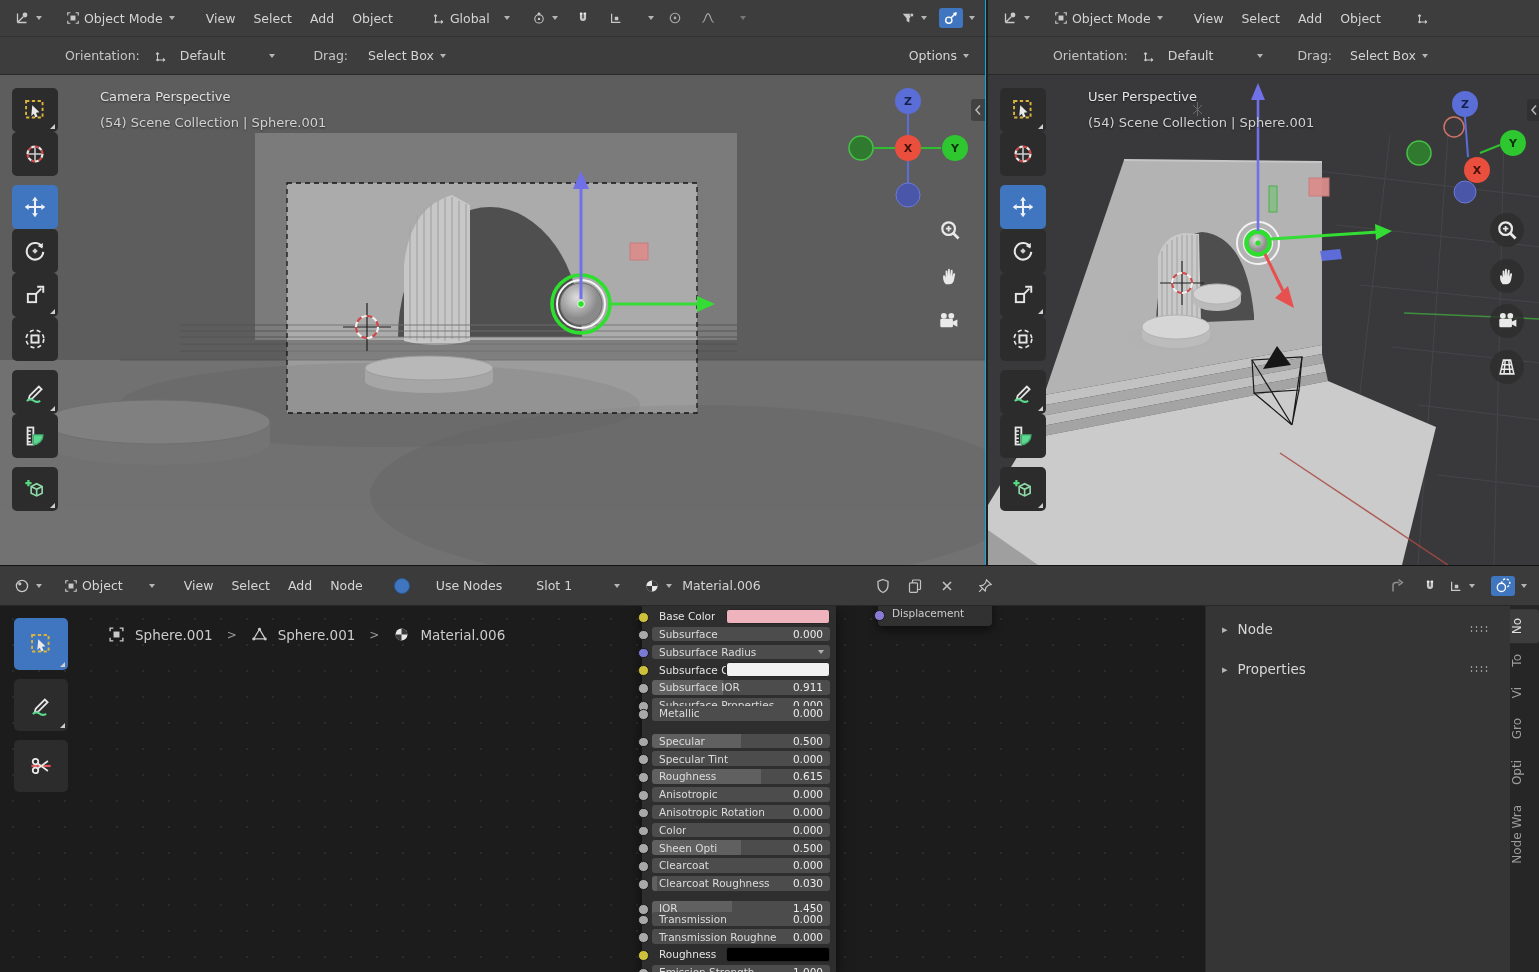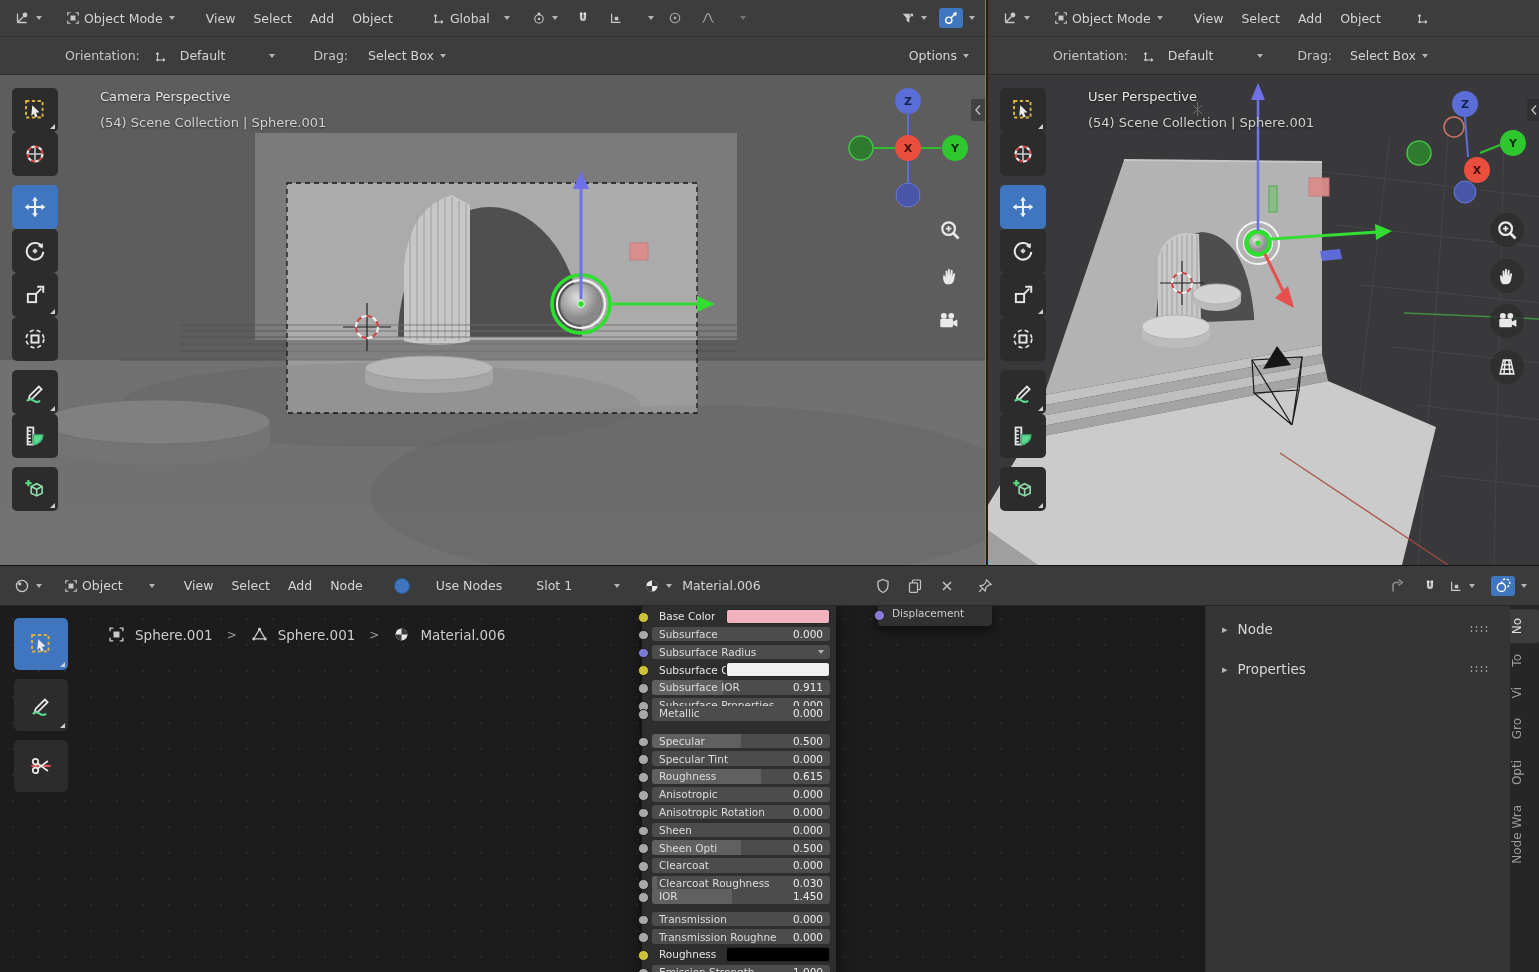--- a/index.html
+++ b/index.html
@@ -900,21 +900,21 @@
       <span class="fill" style="width: 0%;"></span>
       <span class="nlab">Anisotropic Rotation</span>
       <span class="nval">0.000</span>
 
     </div>
   </div>
             <div class="nrow" style="top: 216.6px;">
     <span class="sock" style="background: rgb(168, 168, 168);"></span>
     <div class="wid">
       <span class="fill" style="width: 0%;"></span>
-      <span class="nlab">Sheen</span>
+      <span class="nlab">Color</span>
       <span class="nval">0.000</span>
 
     </div>
   </div>
             <div class="nrow" style="top: 234.4px;">
     <span class="sock" style="background: rgb(168, 168, 168);"></span>
     <div class="wid">
       <span class="fill" style="width: 50%;"></span>
       <span class="nlab">Sheen Opti</span>
       <span class="nval">0.500</span>
@@ -932,21 +932,21 @@
   </div>
             <div class="nrow" style="top: 270px; text-decoration: underline;">
     <span class="sock" style="background: rgb(168, 168, 168);"></span>
     <div class="wid">
       <span class="fill" style="width: 3%;"></span>
       <span class="nlab">Clearcoat Roughness</span>
       <span class="nval">0.030</span>
 
     </div>
   </div>
-            <div class="nrow" style="top: 283px;">
+            <div class="nrow" style="top: 295px;">
     <span class="sock" style="background: rgb(168, 168, 168);"></span>
     <div class="wid">
       <span class="fill" style="width: 45%;"></span>
       <span class="nlab">IOR</span>
       <span class="nval">1.450</span>
 
     </div>
   </div>
             <div class="nrow" style="top: 305.6px;">
     <span class="sock" style="background: rgb(168, 168, 168);"></span>

